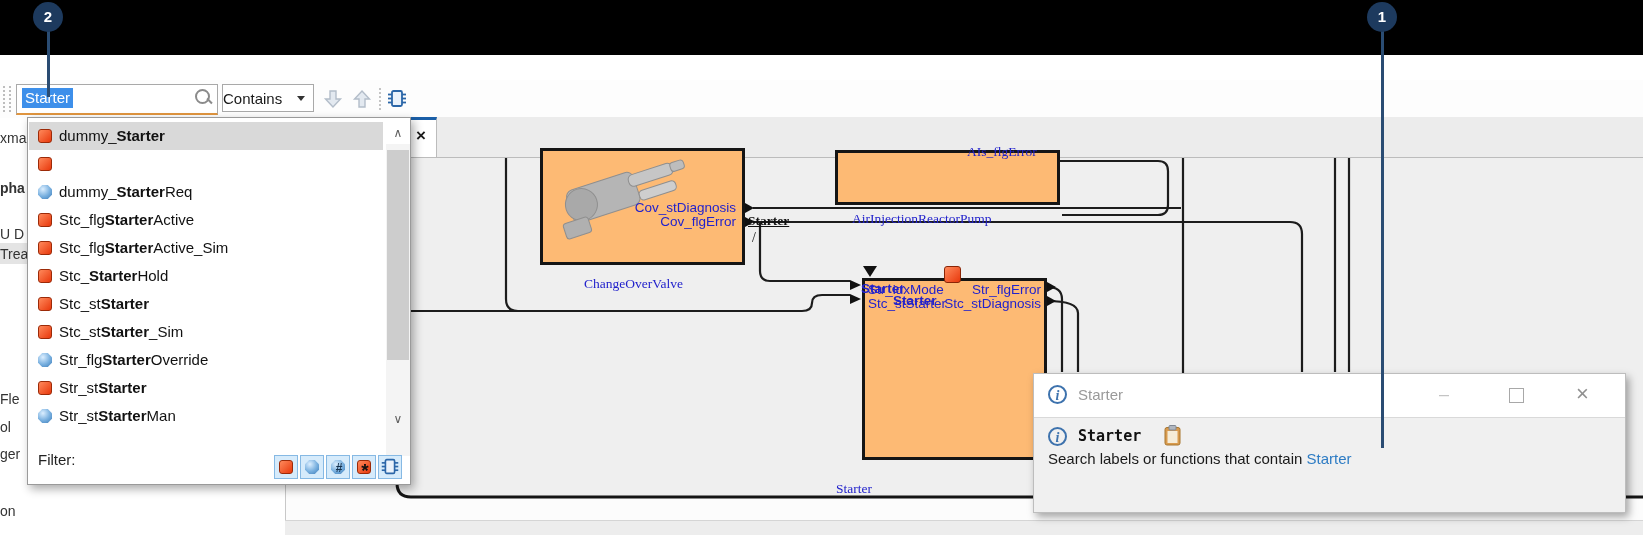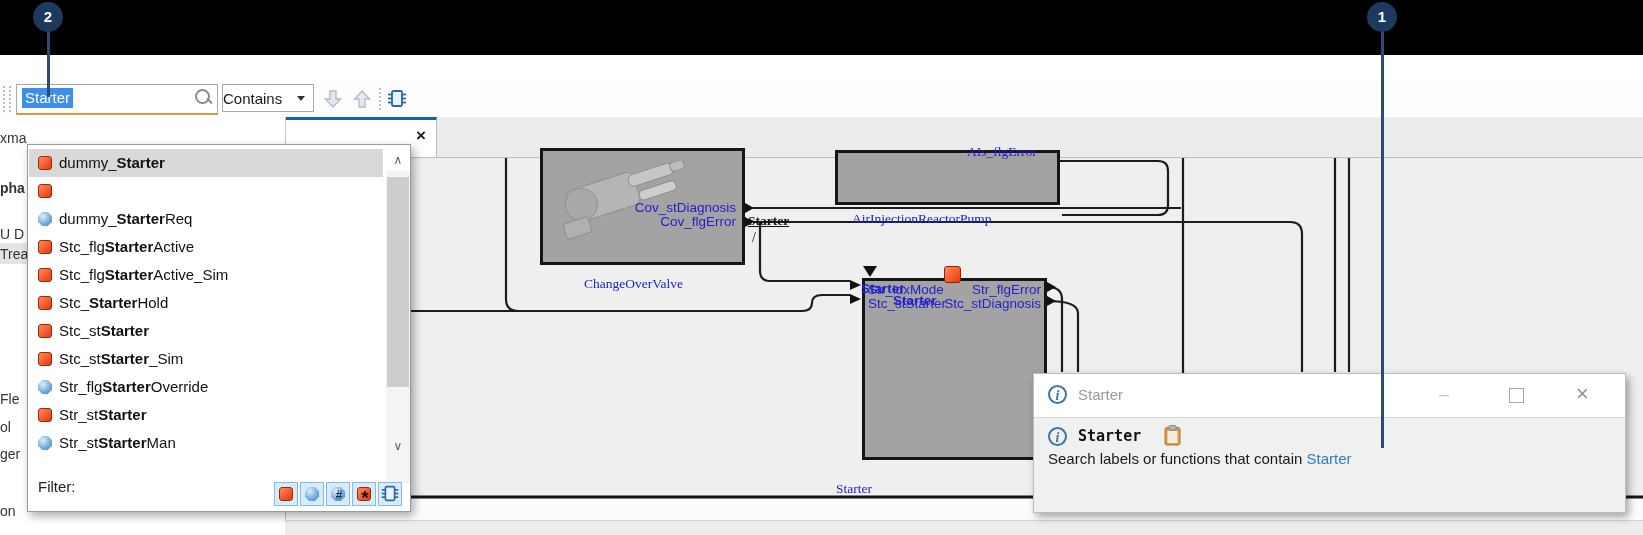--- a/index.html
+++ b/index.html
@@ -24,27 +24,27 @@
   .frag{left:0;font-size:14px;color:#333;white-space:nowrap;}
   .frag-hl{left:0;top:243px;width:27px;height:21px;background:#e4e4e4;}
   
   .tabbar{left:285px;top:117px;width:1358px;height:41px;background:#ececec;border-bottom:1px solid #bcbcbc;box-sizing:border-box;}
   .tab-active{left:285px;top:117px;width:152px;height:40px;background:#fff;border-top:3px solid #1a5fa8;border-right:1px solid #bcbcbc;box-sizing:border-box;}
   .tab-close{left:416px;top:126px;font-size:17px;font-weight:bold;color:#1a1a1a;}
   .canvas{left:285px;top:158px;width:1358px;height:377px;background:#fcfcfc;}
   .canvas-left-border{left:285px;top:117px;width:1px;height:418px;background:#c8c8c8;}
   .hstrip{left:285px;top:520px;width:1358px;height:15px;background:#ededed;border-top:1px solid #d5d5d5;box-sizing:border-box;}
   
-  .blk{background:#a3a3a3;border:3px solid #151515;box-sizing:border-box;}
+  .blk{background:#fdba74;border:3px solid #151515;box-sizing:border-box;}
   .dlabel{font-size:13.5px;color:#2222cc;white-space:nowrap;}
   .wire-label{font-size:13.5px;font-weight:bold;color:#111;text-decoration:underline;}
   .z12{z-index:12;font-family:Liberation Serif, serif;}
   
   .dropdown{left:27px;top:117px;width:384px;height:368px;background:#fff;border:1px solid #9a9a9a;
-            box-shadow:3px 4px 9px rgba(0,0,0,.33);z-index:50;box-sizing:border-box;margin-top:27px;}
+            box-shadow:3px 4px 9px rgba(0,0,0,.33);z-index:50;box-sizing:border-box;}
   .dd-item{position:absolute;left:1px;width:354px;height:28px;line-height:28px;font-size:15px;color:#111;}
   .dd-item.selected{background:#d9d9d9;}
   .dd-icon{position:absolute;left:9px;top:7px;width:14px;height:14px;}
   .icon-square{background:linear-gradient(135deg,#ff8a5c,#e8380c);border:1px solid #9c2a08;border-radius:3px;box-sizing:border-box;}
   .icon-sphere{background:radial-gradient(circle at 35% 30%,#dbeeff,#76aede 55%,#3e7cb8);
                clip-path:polygon(30% 0,70% 0,100% 30%,100% 70%,70% 100%,30% 100%,0 70%,0 30%);}
   .dd-text{position:absolute;left:30px;top:0;}
   .dd-text b{font-weight:bold;}
   .scrollbar{left:358px;top:4px;width:24px;height:426px;}
   .sb-track{position:absolute;left:0;top:0;width:24px;height:312px;background:#f4f4f4;}

